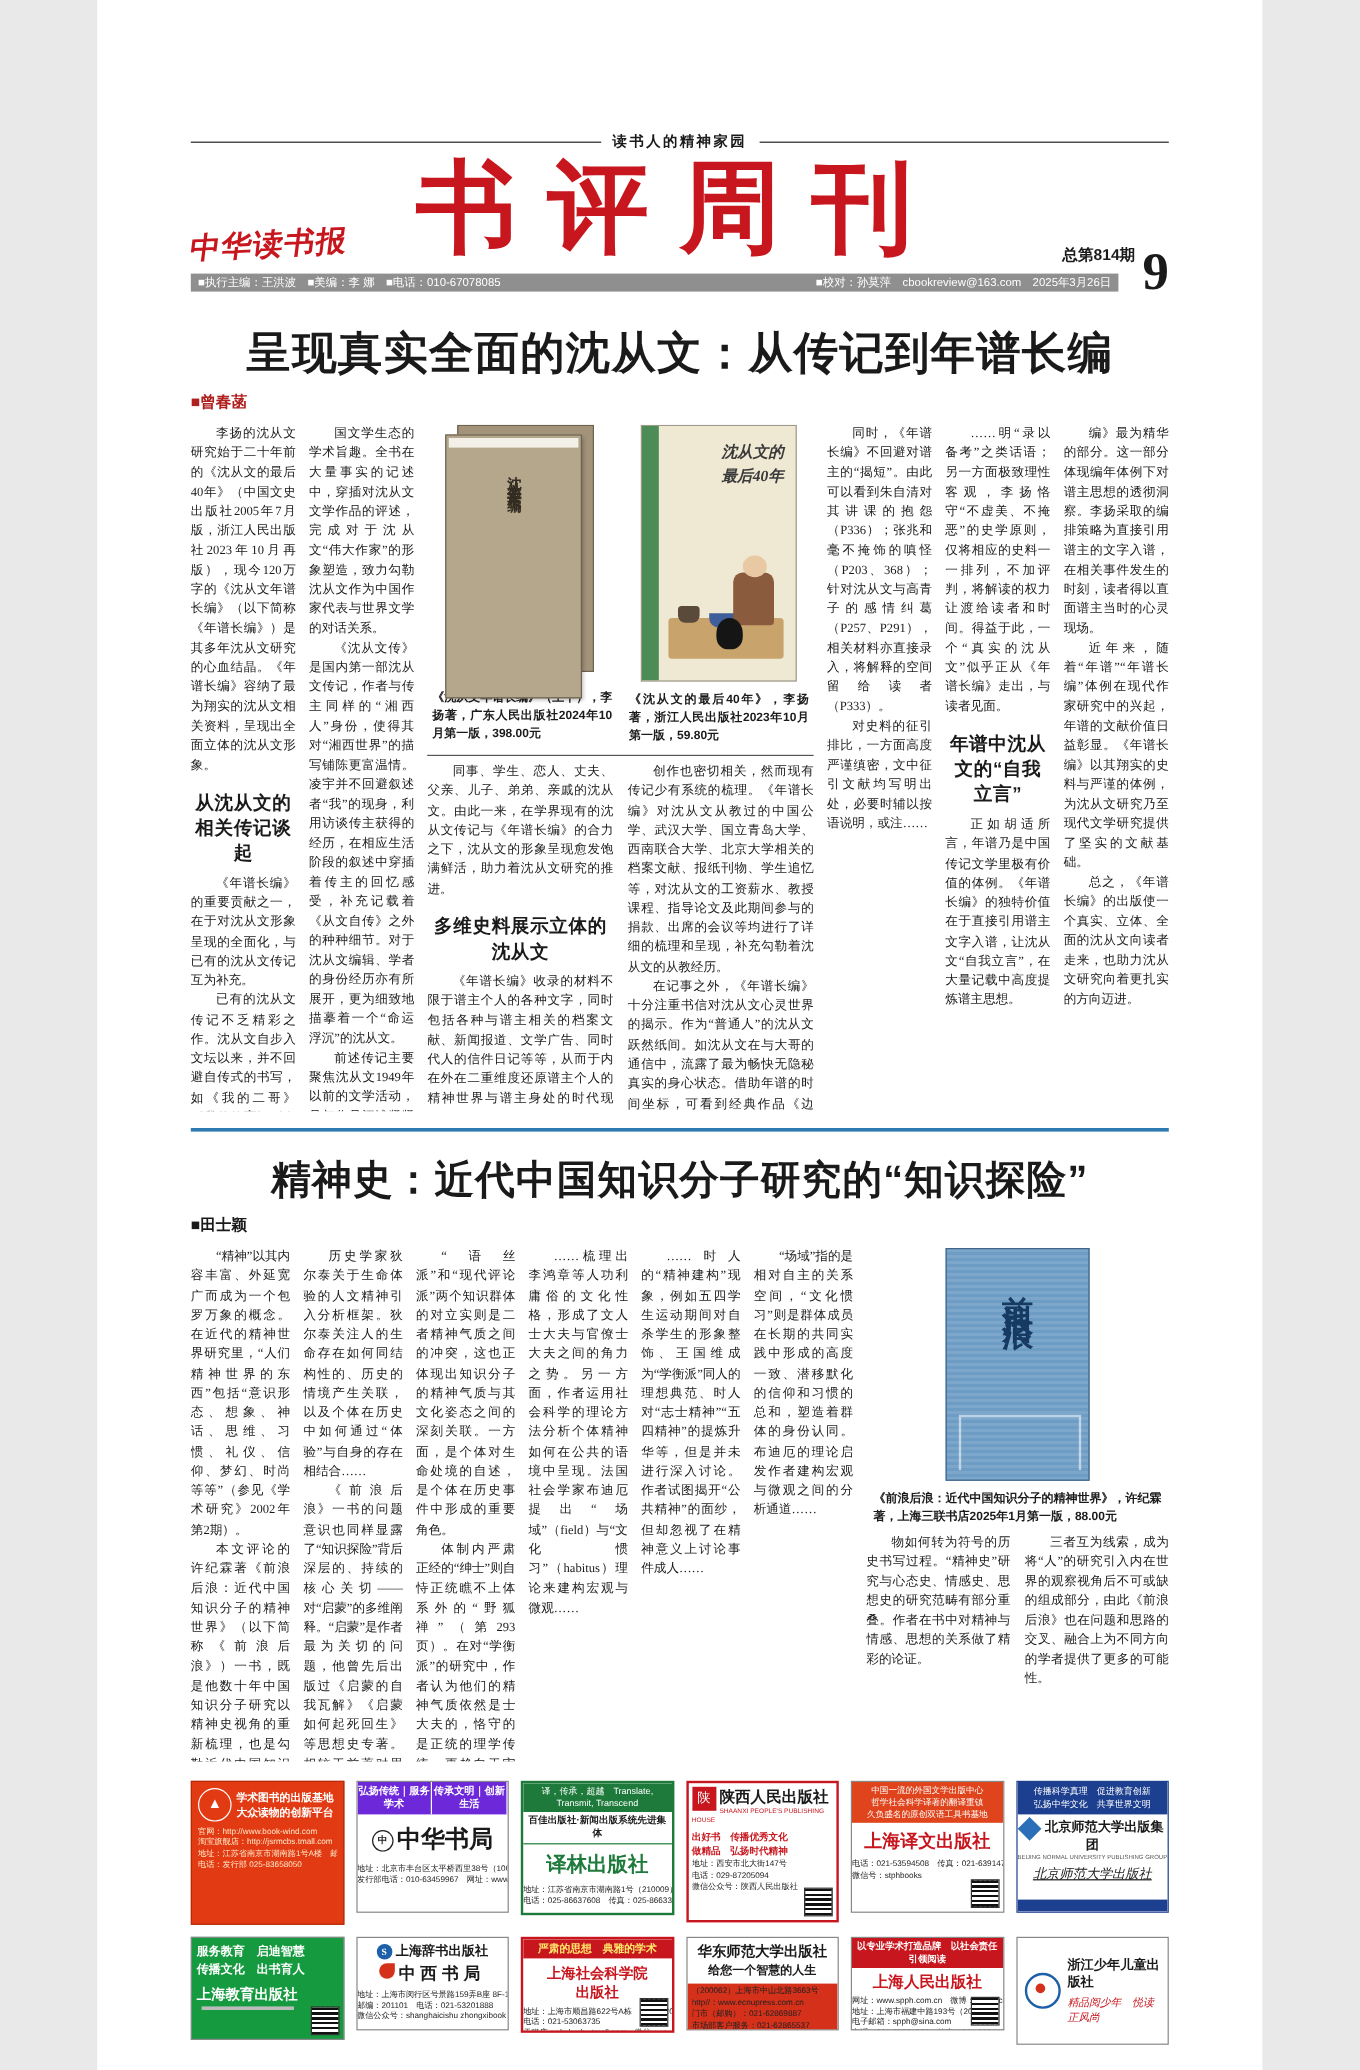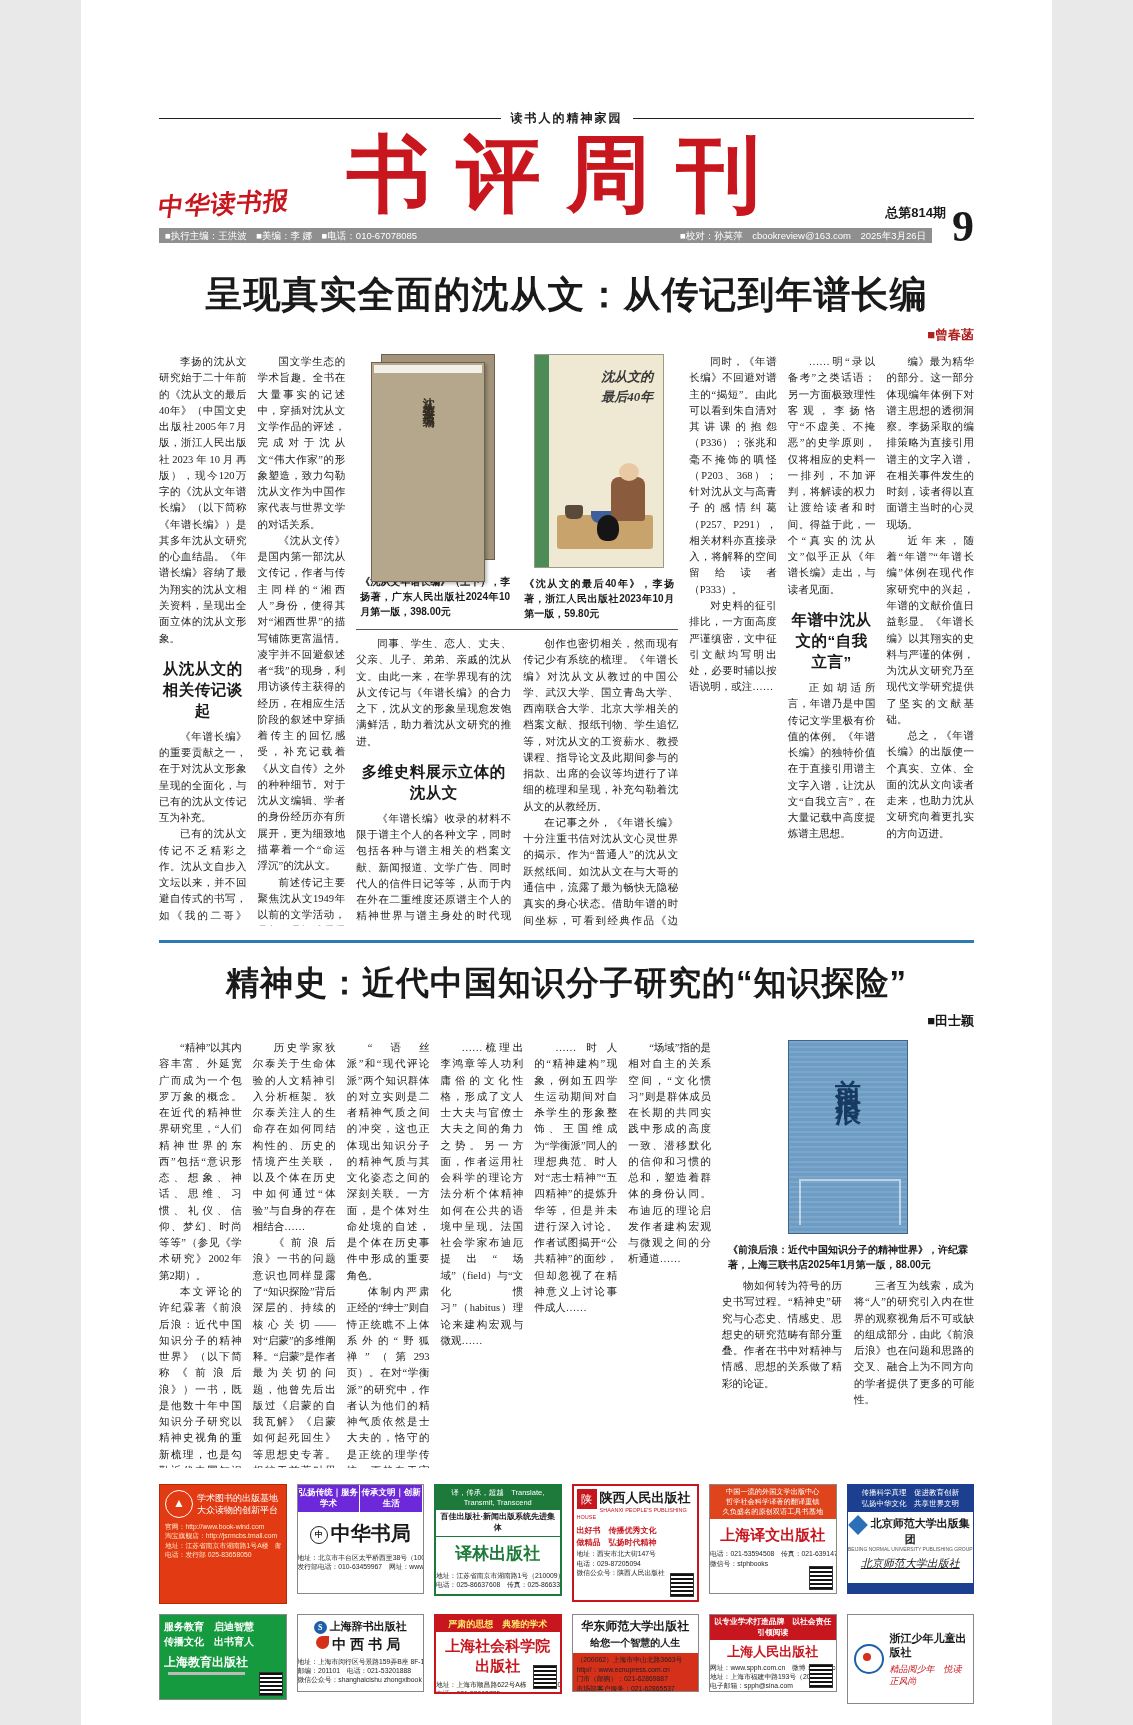--- a/index.html
+++ b/index.html
@@ -20,21 +20,21 @@
   .info-row{display:flex;align-items:flex-start;margin-top:6px;}
   .info-bar{flex:1;background:#8f8f8f;color:#ffffff;font-family:"Liberation Sans",sans-serif;
             font-size:9.5px;line-height:15px;height:15px;display:flex;justify-content:space-between;padding:0 6px;}
   .page-num{width:42px;text-align:right;font-size:44px;font-weight:900;line-height:34px;font-family:"Liberation Serif",serif;margin-top:-18px;}
 
   
   .headline1{margin:26px 0 2px;text-align:center;font-size:37px;font-weight:900;letter-spacing:1px;
              font-family:"Liberation Sans",sans-serif;}
   .headline2{margin:18px 0 2px;text-align:center;font-size:33px;font-weight:900;letter-spacing:1px;
              font-family:"Liberation Sans",sans-serif;}
-  .byline{text-align:right;font-size:13px;font-weight:bold;margin:6px 0 10px;font-family:"Liberation Sans",sans-serif;}
+  .byline{text-align:left;font-size:13px;font-weight:bold;margin:6px 0 10px;font-family:"Liberation Sans",sans-serif;}
   .byline.red{color:#b0201f;}
   .cols{display:flex;gap:11px;overflow:hidden;}
   .col{flex:1;min-width:0;}
   .col-para{margin:0;text-indent:2em;text-align:justify;font-size:10.5px;line-height:1.55;}
   .col-subhead{margin:12px 0 7px;text-align:center;font-size:15.5px;font-weight:900;
                font-family:"Liberation Sans",sans-serif;letter-spacing:0.5px;}
   .a1-body{height:572px;}
   .a1-mid{flex:0 0 322px;display:flex;flex-direction:column;}
   .books{display:flex;gap:14px;justify-content:center;}
   .book-fig{margin:0;width:150px;display:flex;flex-direction:column;align-items:center;}
@@ -82,21 +82,21 @@
       background:#fff;position:relative;font-size:7.5px;line-height:1.35;}
   .ads-row2 .ad{height:76px;}
   .ad p{margin:0;}
   .ad .qr{position:absolute;right:3px;bottom:3px;width:22px;height:22px;border:1px solid #333;
           background-image:repeating-linear-gradient(0deg,#111 0 2px,#fff 2px 4px),
                            repeating-linear-gradient(90deg,#111 0 2px,rgba(255,255,255,0) 2px 4px);}
   .ad-line{font-size:6.8px;color:#222;white-space:nowrap;overflow:hidden;}
   .micro{height:3px;margin:2px 4px;background:linear-gradient(90deg,#bbb 0 70%,transparent 70%);}
 
   .ad-jsrm{background:#e23a12;color:#fff;border-color:#b22c0c;padding:5px;}
-  .ad-jsrm .slog{font-size:9px;font-weight:normal;margin:2px 0 6px;}
+  .ad-jsrm .slog{font-size:9px;font-weight:bold;margin:2px 0 6px;}
   .ad-jsrm .ad-line{color:#ffe9c9;}
   .ad-jsrm .logo{float:left;width:26px;height:26px;border:1px solid #fff;border-radius:50%;color:#fff;
                  text-align:center;line-height:24px;font-size:12px;margin-right:4px;}
 
   .ad-zh .hdr{display:flex;background:#6d28d9;color:#fff;font-weight:bold;font-size:8.5px;}
   .ad-zh .hdr span{flex:1;text-align:center;padding:2px 0;border-right:1px solid #fff;}
   .ad-zh .name{text-align:center;font-family:"Liberation Serif",serif;font-size:20px;font-weight:900;margin:8px 0 6px;}
   .ad-zh .rlogo{display:inline-block;width:16px;height:16px;border:1.5px solid #222;border-radius:50%;
                 font-size:8px;line-height:15px;vertical-align:middle;margin-right:3px;text-align:center;}
 
@@ -129,21 +129,21 @@
 
   .ad-cs .names{text-align:center;margin-top:4px;}
   .ad-cs .n1{font-size:11px;font-weight:900;font-family:"Liberation Serif",serif;}
   .ad-cs .n2{font-size:14px;font-weight:900;font-family:"Liberation Serif",serif;letter-spacing:4px;margin:2px 0;}
   .ad-cs .slogo{display:inline-block;width:13px;height:13px;border-radius:50%;background:#1d5fa8;color:#fff;
                 font-size:8px;line-height:13px;text-align:center;margin-right:3px;}
   .ad-cs .swoosh{display:inline-block;width:13px;height:13px;border-radius:50% 0 50% 50%;background:#d4301a;margin-right:3px;}
 
   .ad-ss{border:2px solid #c8161e;}
   .ad-ss .top{background:#c8161e;color:#ffe86a;font-size:9px;font-weight:bold;text-align:center;padding:2px;}
-  .ad-ss .name{color:#c8161e;font-size:15px;font-weight:900;text-align:center;margin:4px 2px 3px;}
+  .ad-ss .name{color:#c8161e;font-size:12px;font-weight:900;text-align:center;margin:4px 17px 3px;}
 
   .ad-ec .name{font-family:"Liberation Serif",serif;font-size:12px;font-weight:900;text-align:center;margin-top:3px;}
   .ad-ec .slog{font-size:10px;font-weight:bold;text-align:center;margin:2px 0 3px;}
   .ad-ec .red{background:#d4301a;color:#fff;padding:2px 4px;font-size:7px;line-height:1.45;}
 
   .ad-rm .top{background:#c8161e;color:#fff;font-size:7.8px;font-weight:bold;text-align:center;padding:2px;}
   .ad-rm .name{color:#c8161e;font-size:13px;font-weight:900;text-align:center;margin:3px 0 2px;font-family:"Liberation Serif",serif;}
 
   .ad-zj{display:flex;align-items:center;gap:6px;padding:6px;}
   .ad-zj .logo{width:26px;height:26px;border-radius:50%;border:2px solid #1d5fa8;position:relative;flex:0 0 26px;}

